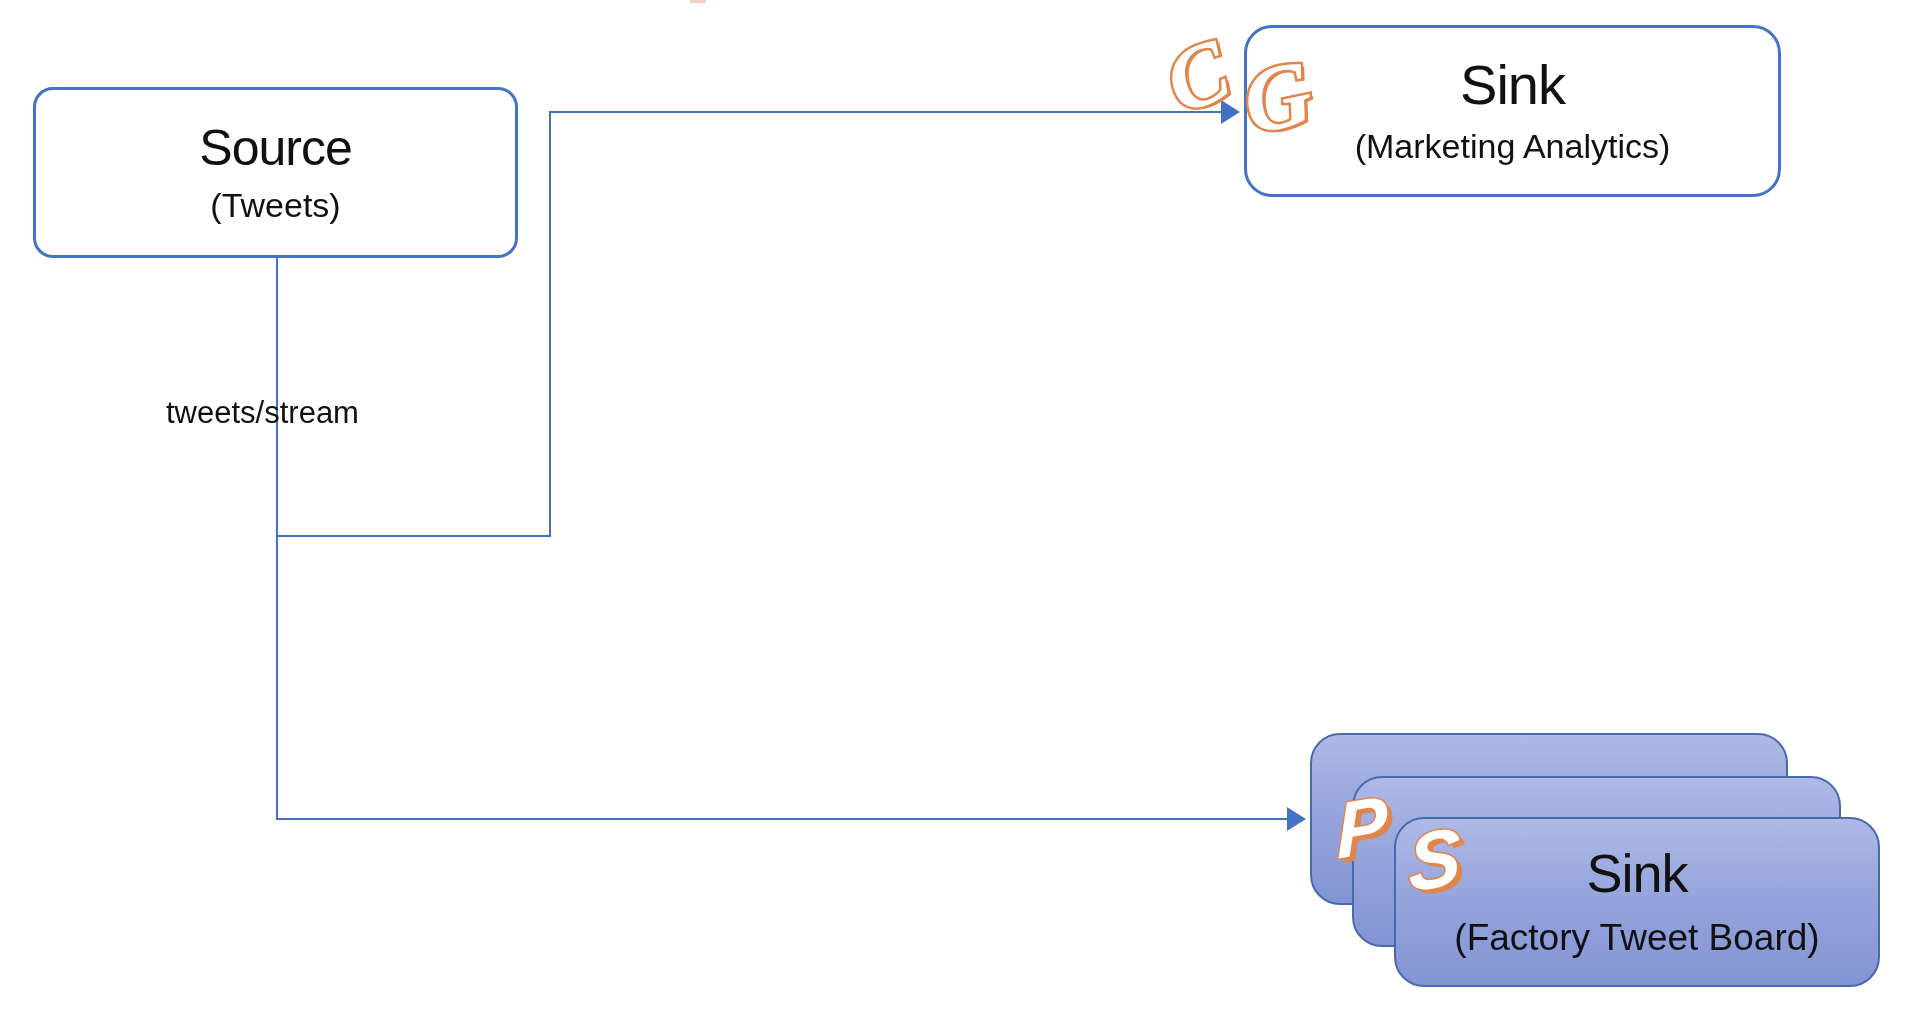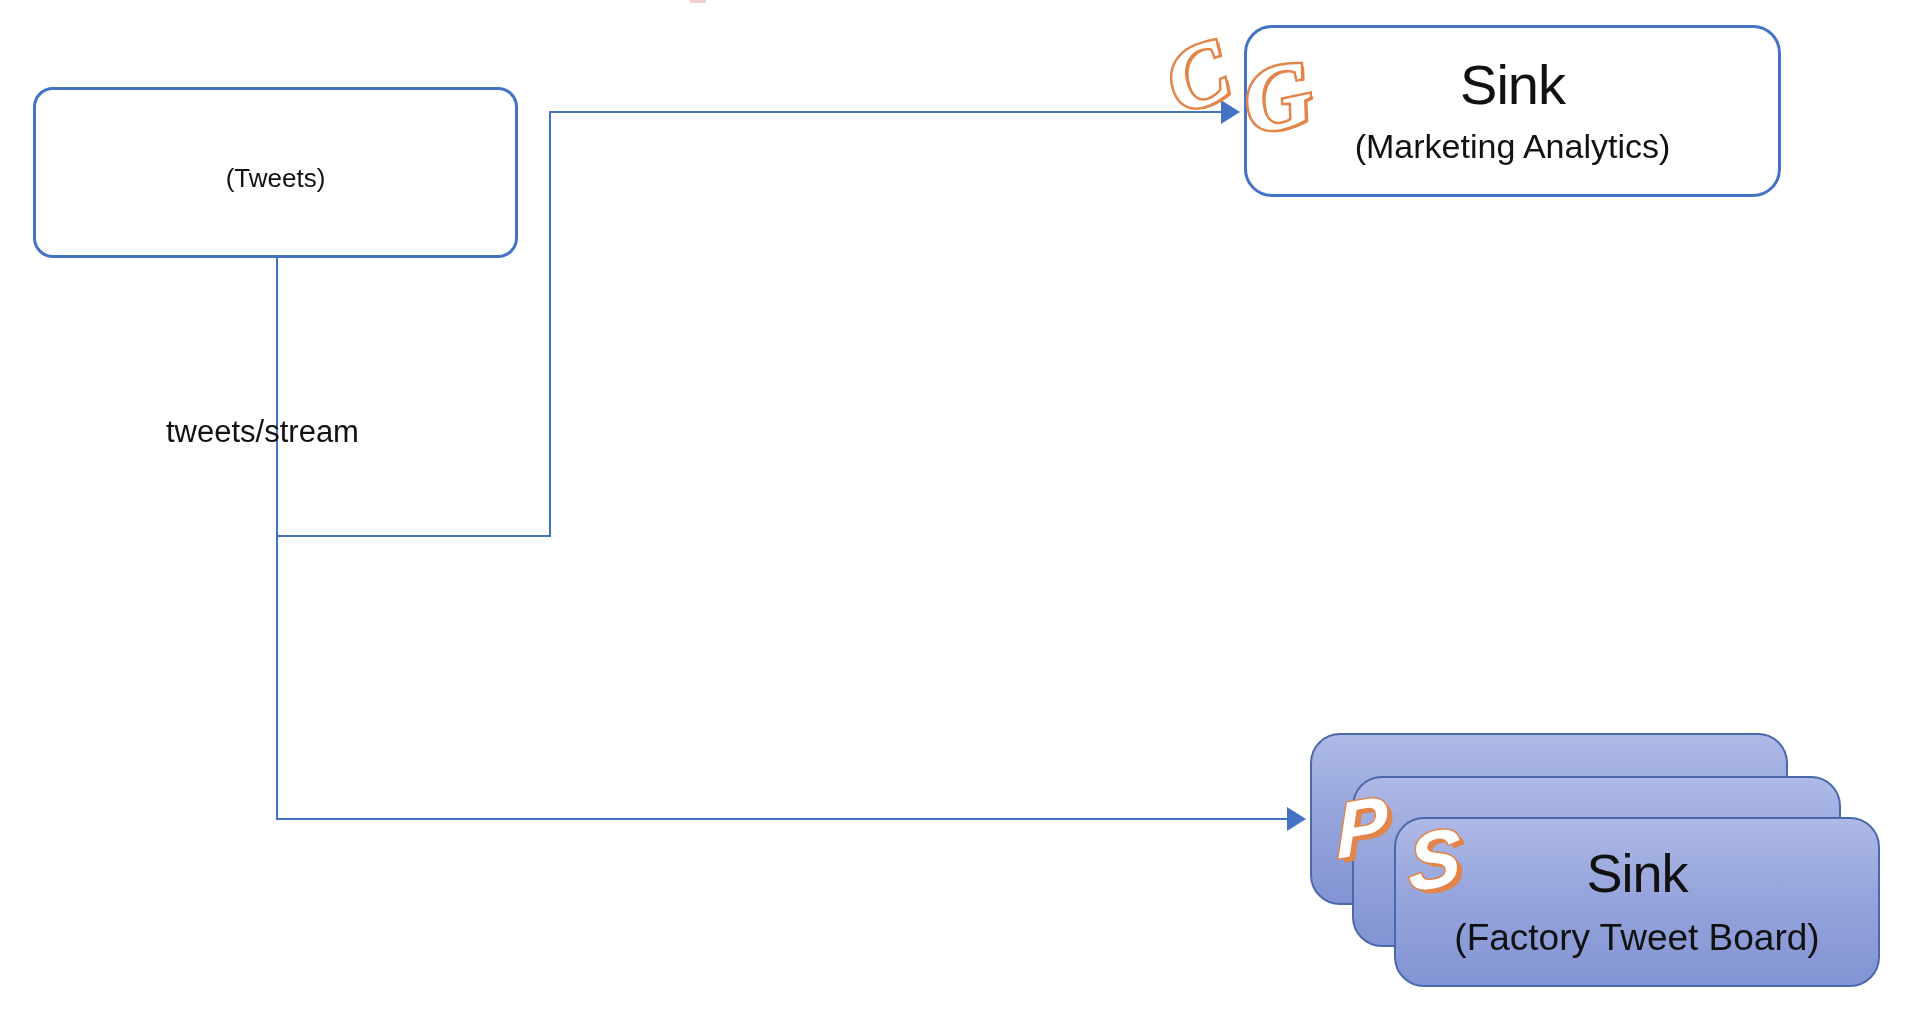--- a/index.html
+++ b/index.html
@@ -9,21 +9,21 @@
   }
   
   .node{
     position:absolute;box-sizing:border-box;background:#ffffff;
     border:3px solid #4472C4;display:flex;flex-direction:column;
     align-items:center;justify-content:center;text-align:center;
   }
   .node-source{left:33px;top:87px;width:485px;height:171px;border-radius:20px;}
   .node-sink-marketing{left:1244px;top:25px;width:537px;height:172px;border-radius:28px;}
   .node-title{font-size:50px;line-height:54px;color:#111111;letter-spacing:-1px;}
-  .node-sub{font-size:26px;line-height:40px;margin-top:10px;color:#111111;}
+  .node-sub{font-size:34px;line-height:40px;margin-top:10px;color:#111111;}
   .node-sink-marketing .node-title{font-size:56px;line-height:58px;}
   .node-sink-marketing .node-sub{font-size:34px;margin-top:12px;}
   
   .stackbox{
     position:absolute;box-sizing:border-box;border-radius:30px;
     border:2.5px solid #4A69AD;
     background:linear-gradient(180deg,#AEB9E6 0%,#96A5DC 45%,#8294D4 100%);
   }
   .stack-back{left:1310px;top:733px;width:478px;height:172px;}
   .stack-middle{left:1352px;top:776px;width:489px;height:171px;}
@@ -34,21 +34,21 @@
   
   .line{position:absolute;background:#4472C4;}
   .line.h{height:2px;}
   .line.v{width:2px;}
   .arrowhead{
     position:absolute;width:0;height:0;
     border-top:12px solid transparent;border-bottom:12px solid transparent;
     border-left:19px solid #4472C4;
   }
   .edge-label{
-    position:absolute;left:166px;top:414px;font-size:31px;line-height:36px;color:#111111;
+    position:absolute;left:166px;top:395px;font-size:31px;line-height:36px;color:#111111;
   }
   
   .logo-letter{
     position:absolute;font-style:italic;font-weight:bold;color:#ffffff;
     -webkit-text-stroke:5px #E2854A;paint-order:stroke fill;
     text-shadow:3px 3px 0 #E2854A;
   }
   .cg-c{left:1168px;top:26px;font-size:88px;font-family:"Liberation Serif",serif;transform:rotate(-22deg);}
   .cg-g{left:1244px;top:44px;font-size:92px;font-family:"Liberation Serif",serif;transform:rotate(-12deg);}
   .ps-p{left:1336px;top:782px;font-size:78px;-webkit-text-stroke:3px #E2854A;text-shadow:5px 5px 0 #E2854A;transform:rotate(-10deg) skewX(-8deg);}
@@ -66,20 +66,21 @@
   <div class="line v" style="left:549px;top:111px;height:426px;"></div>
   <div class="line h" style="left:549px;top:111px;width:673px;"></div>
   <div class="arrowhead" style="left:1221px;top:100px;"></div>
 
   <div class="line h" style="left:276px;top:818px;width:1012px;"></div>
   <div class="arrowhead" style="left:1287px;top:807px;"></div>
 
   <div class="edge-label">tweets/stream</div>
 
   <div class="node node-source">
+    <div class="node-title">Source</div>
     <div class="node-sub">(Tweets)</div>
   </div>
 
   <div class="node node-sink-marketing">
     <div class="node-title">Sink</div>
     <div class="node-sub">(Marketing Analytics)</div>
   </div>
 
   <div class="stackbox stack-back"></div>
   <div class="stackbox stack-middle"></div>

